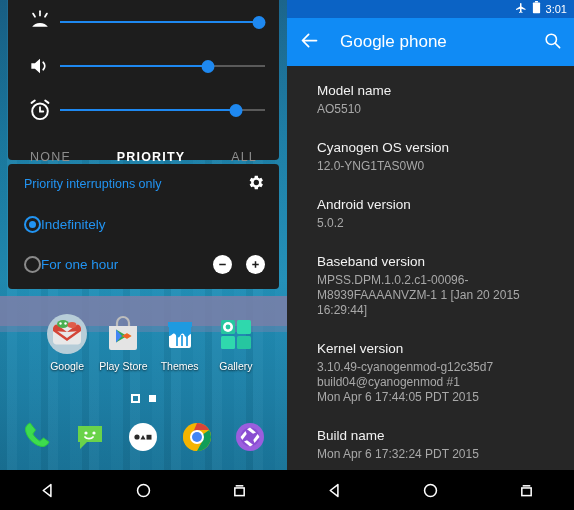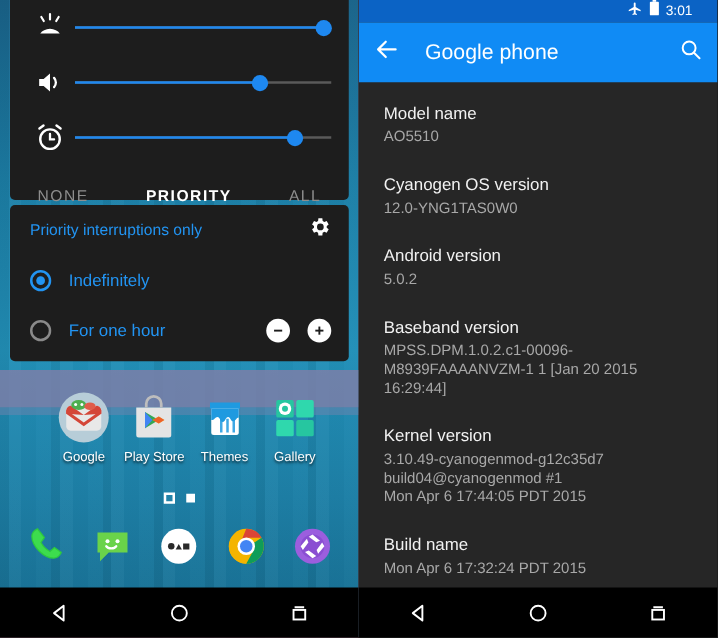--- a/index.html
+++ b/index.html
@@ -55,21 +55,21 @@
 
   .zen-head{display:flex;align-items:center;justify-content:space-between;
     height:40px;padding:0 14px 0 16px;}
   .zen-head-label{font-size:12.5px;color:#2294f2;}
   .zen-opt{display:flex;align-items:center;height:40px;padding:0 14px 0 16px;}
   .radio{width:17px;height:17px;border-radius:50%;border:2px solid #8a8a8a;
     box-sizing:border-box;flex:0 0 17px;position:relative;}
   .radio.on{border-color:#2294f2;}
   .radio.on::after{content:"";position:absolute;left:3px;top:3px;
     width:7px;height:7px;border-radius:50%;background:#2294f2;}
-  .zen-opt-label{font-size:13.5px;color:#2294f2;margin-left:14px;flex:1;}
+  .zen-opt-label{font-size:13.5px;color:#2294f2;flex:1;}
   .circ-btn{width:19px;height:19px;border-radius:50%;background:#fff;
     display:flex;align-items:center;justify-content:center;margin-left:14px;}
 
   
   .app-grid{position:absolute;left:16px;right:0;top:312px;
     display:flex;justify-content:space-around;padding:0 23px;}
   .app{width:58px;display:flex;flex-direction:column;align-items:center;}
   .app-ico{width:44px;height:44px;position:relative;}
   .app-lbl{margin-top:4px;font-size:10.5px;color:#fff;
     text-shadow:0 1px 2px rgba(0,0,0,.75);}
@@ -81,26 +81,26 @@
     justify-content:space-around;padding:0 10px;}
   .dock-ico{width:38px;height:38px;position:relative;}
 
   .navbar{position:absolute;left:0;right:0;bottom:0;height:40px;background:#000;
     display:flex;align-items:center;justify-content:space-around;}
   .nav-btn{width:46px;height:40px;display:flex;align-items:center;justify-content:center;}
 
   
   .right-phone{position:relative;width:287px;height:510px;background:#262626;overflow:hidden;}
   .statusbar{height:18px;background:#0b63c5;display:flex;align-items:center;
-    justify-content:flex-end;padding-right:20px;gap:5px;}
+    justify-content:flex-end;padding-right:7px;gap:5px;}
   .sb-time{font-size:11px;color:#fff;}
   .appbar{height:48px;background:#108bf5;display:flex;align-items:center;padding:0 12px;}
   .appbar-title{font-size:17px;color:#fff;margin-left:20px;flex:1;}
   .content{position:absolute;top:66px;left:0;right:0;bottom:40px;background:#262626;
-    padding:10px 0 0 4px;overflow:hidden;}
+    padding:10px 0 0 14px;overflow:hidden;}
   .item{padding:6px 16px 2px 16px;}
   .item-title{font-size:13.5px;color:#f2f2f2;line-height:18px;}
   .item-sub{font-size:12px;color:#a8a8a8;line-height:15px;margin-top:2px;
     white-space:pre-line;}
   .spacer{height:14px;}
 </style>
 </head>
 <body>
 
 <div class="screens">

